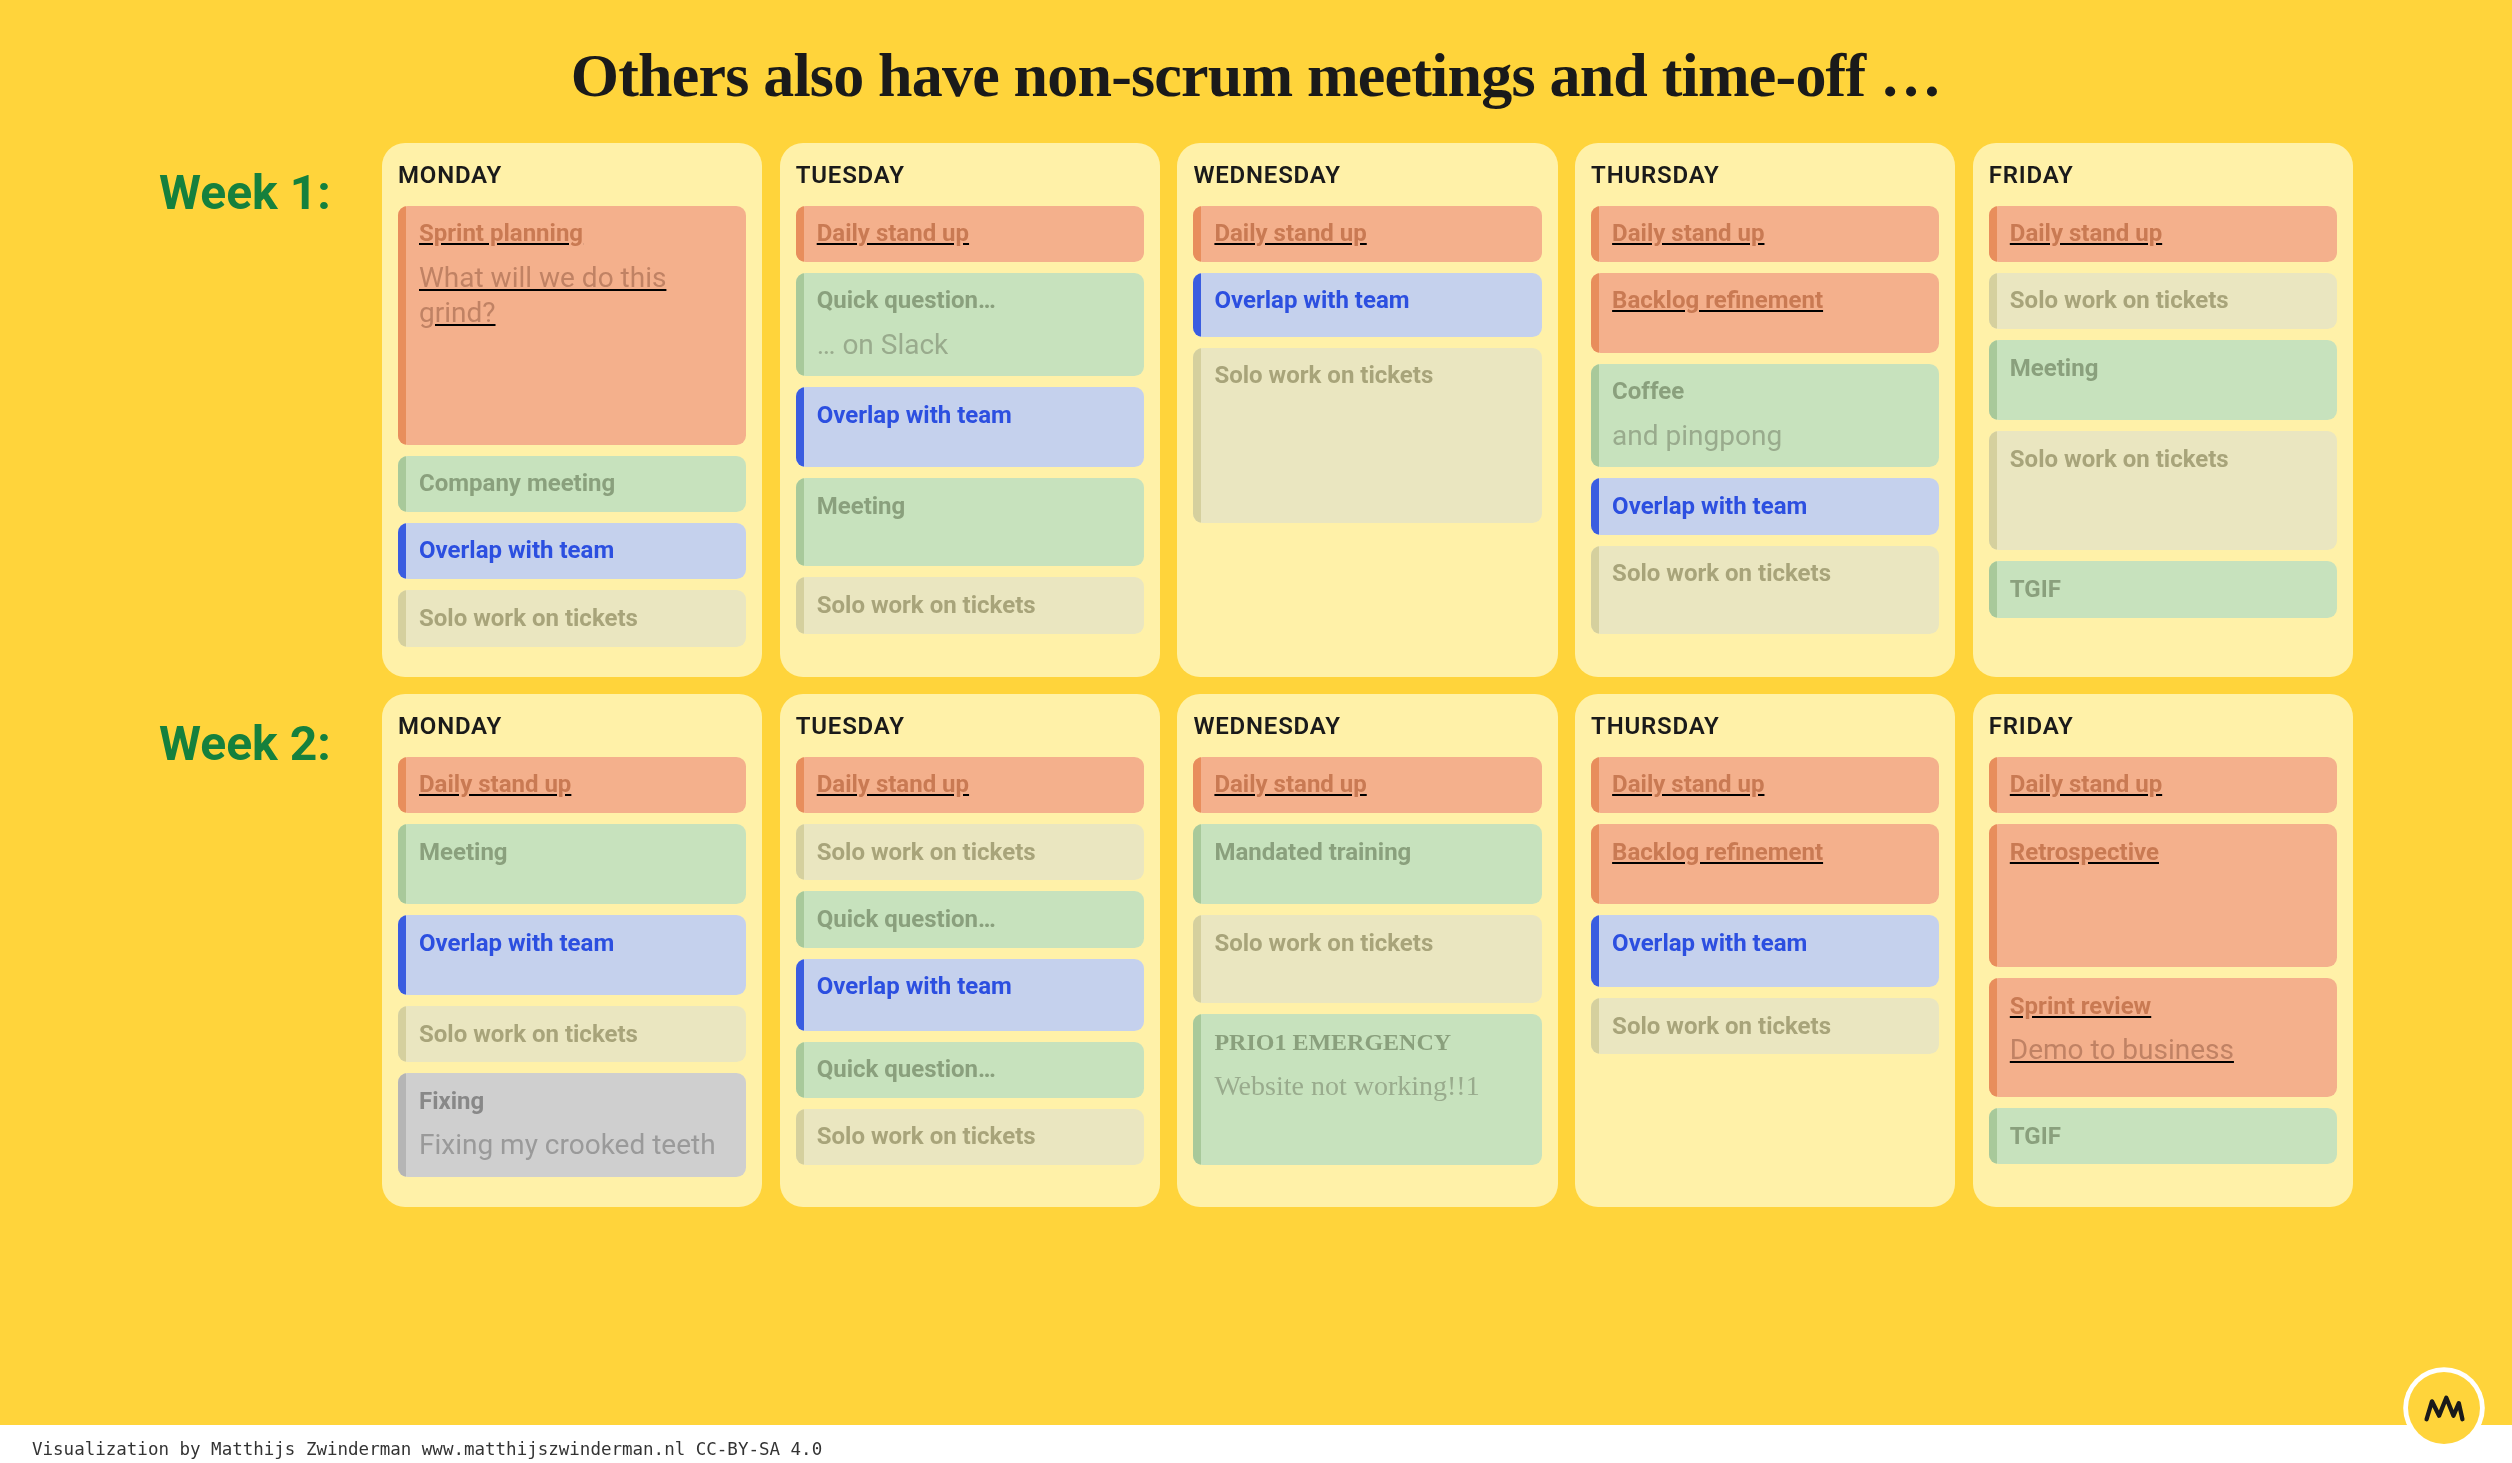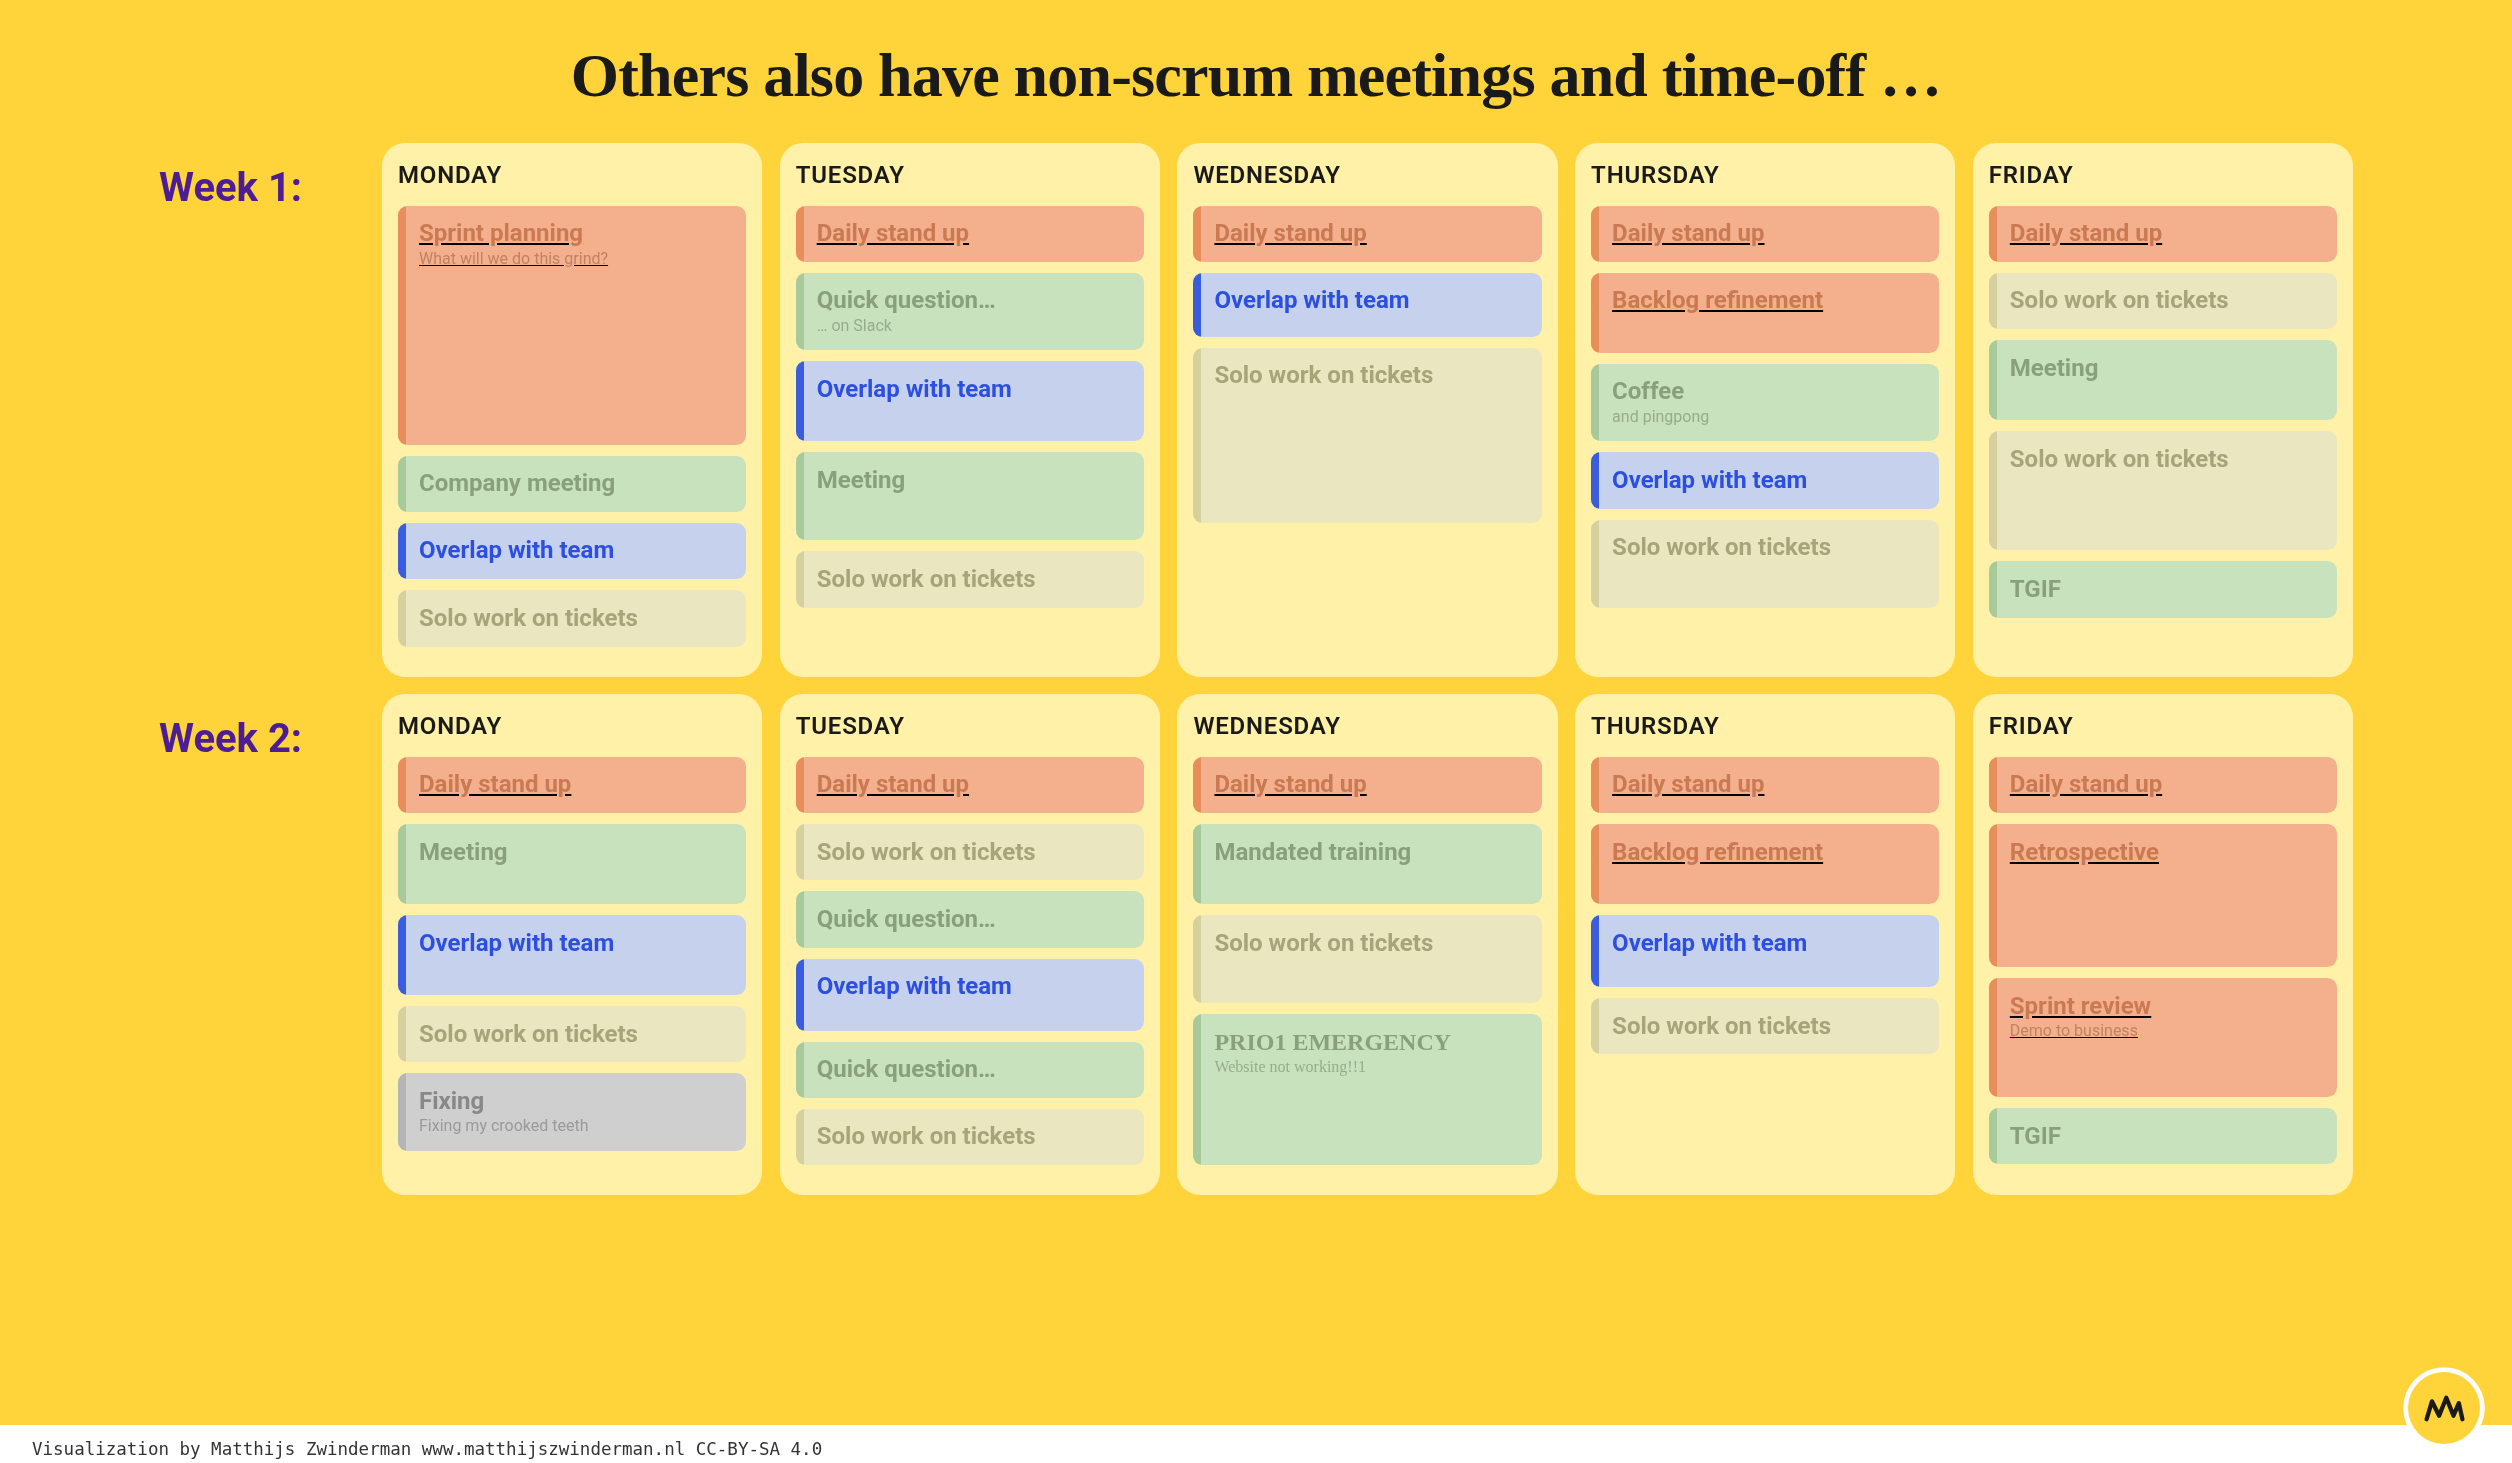--- a/index.html
+++ b/index.html
@@ -46,23 +46,23 @@
     margin:0 0 32px 0;
     letter-spacing:-0.8px;
   }
   .week-row{
     display:flex;
     align-items:flex-start;
     margin-bottom:17.5px;
   }
   .week-label{
     flex:0 0 223px;
-    font-size:40px;
+    font-size:48px;
     font-weight:700;
-    color:#4c1d95;
+    color:#15803d;
     padding-top:21px;
   }
   .week-board{
     flex:1;
     display:flex;
     gap:17.5px;
   }
   .day-col{
     flex:1;
     background:var(--panel);
@@ -88,23 +88,23 @@
     position:absolute;
     left:0;top:0;bottom:0;
     width:8px;
   }
   .card-title{
     font-size:24px;
     font-weight:700;
     line-height:1.15;
   }
   .card-sub{
-    font-size:16px;
+    font-size:28px;
     font-weight:400;
-    margin-top:1px;
+    margin-top:12px;
     line-height:1.25;
   }
   .c-orange{background:var(--orange);text-decoration:underline;}
   .c-orange::before{background:var(--orange-edge);}
   .c-orange .card-title{color:var(--text-orange);}
   .c-orange .card-sub{color:#c08264;}
 
   .c-green{background:var(--green);}
   .c-green::before{background:var(--green-edge);}
   .c-green .card-title{color:var(--text-green);}

